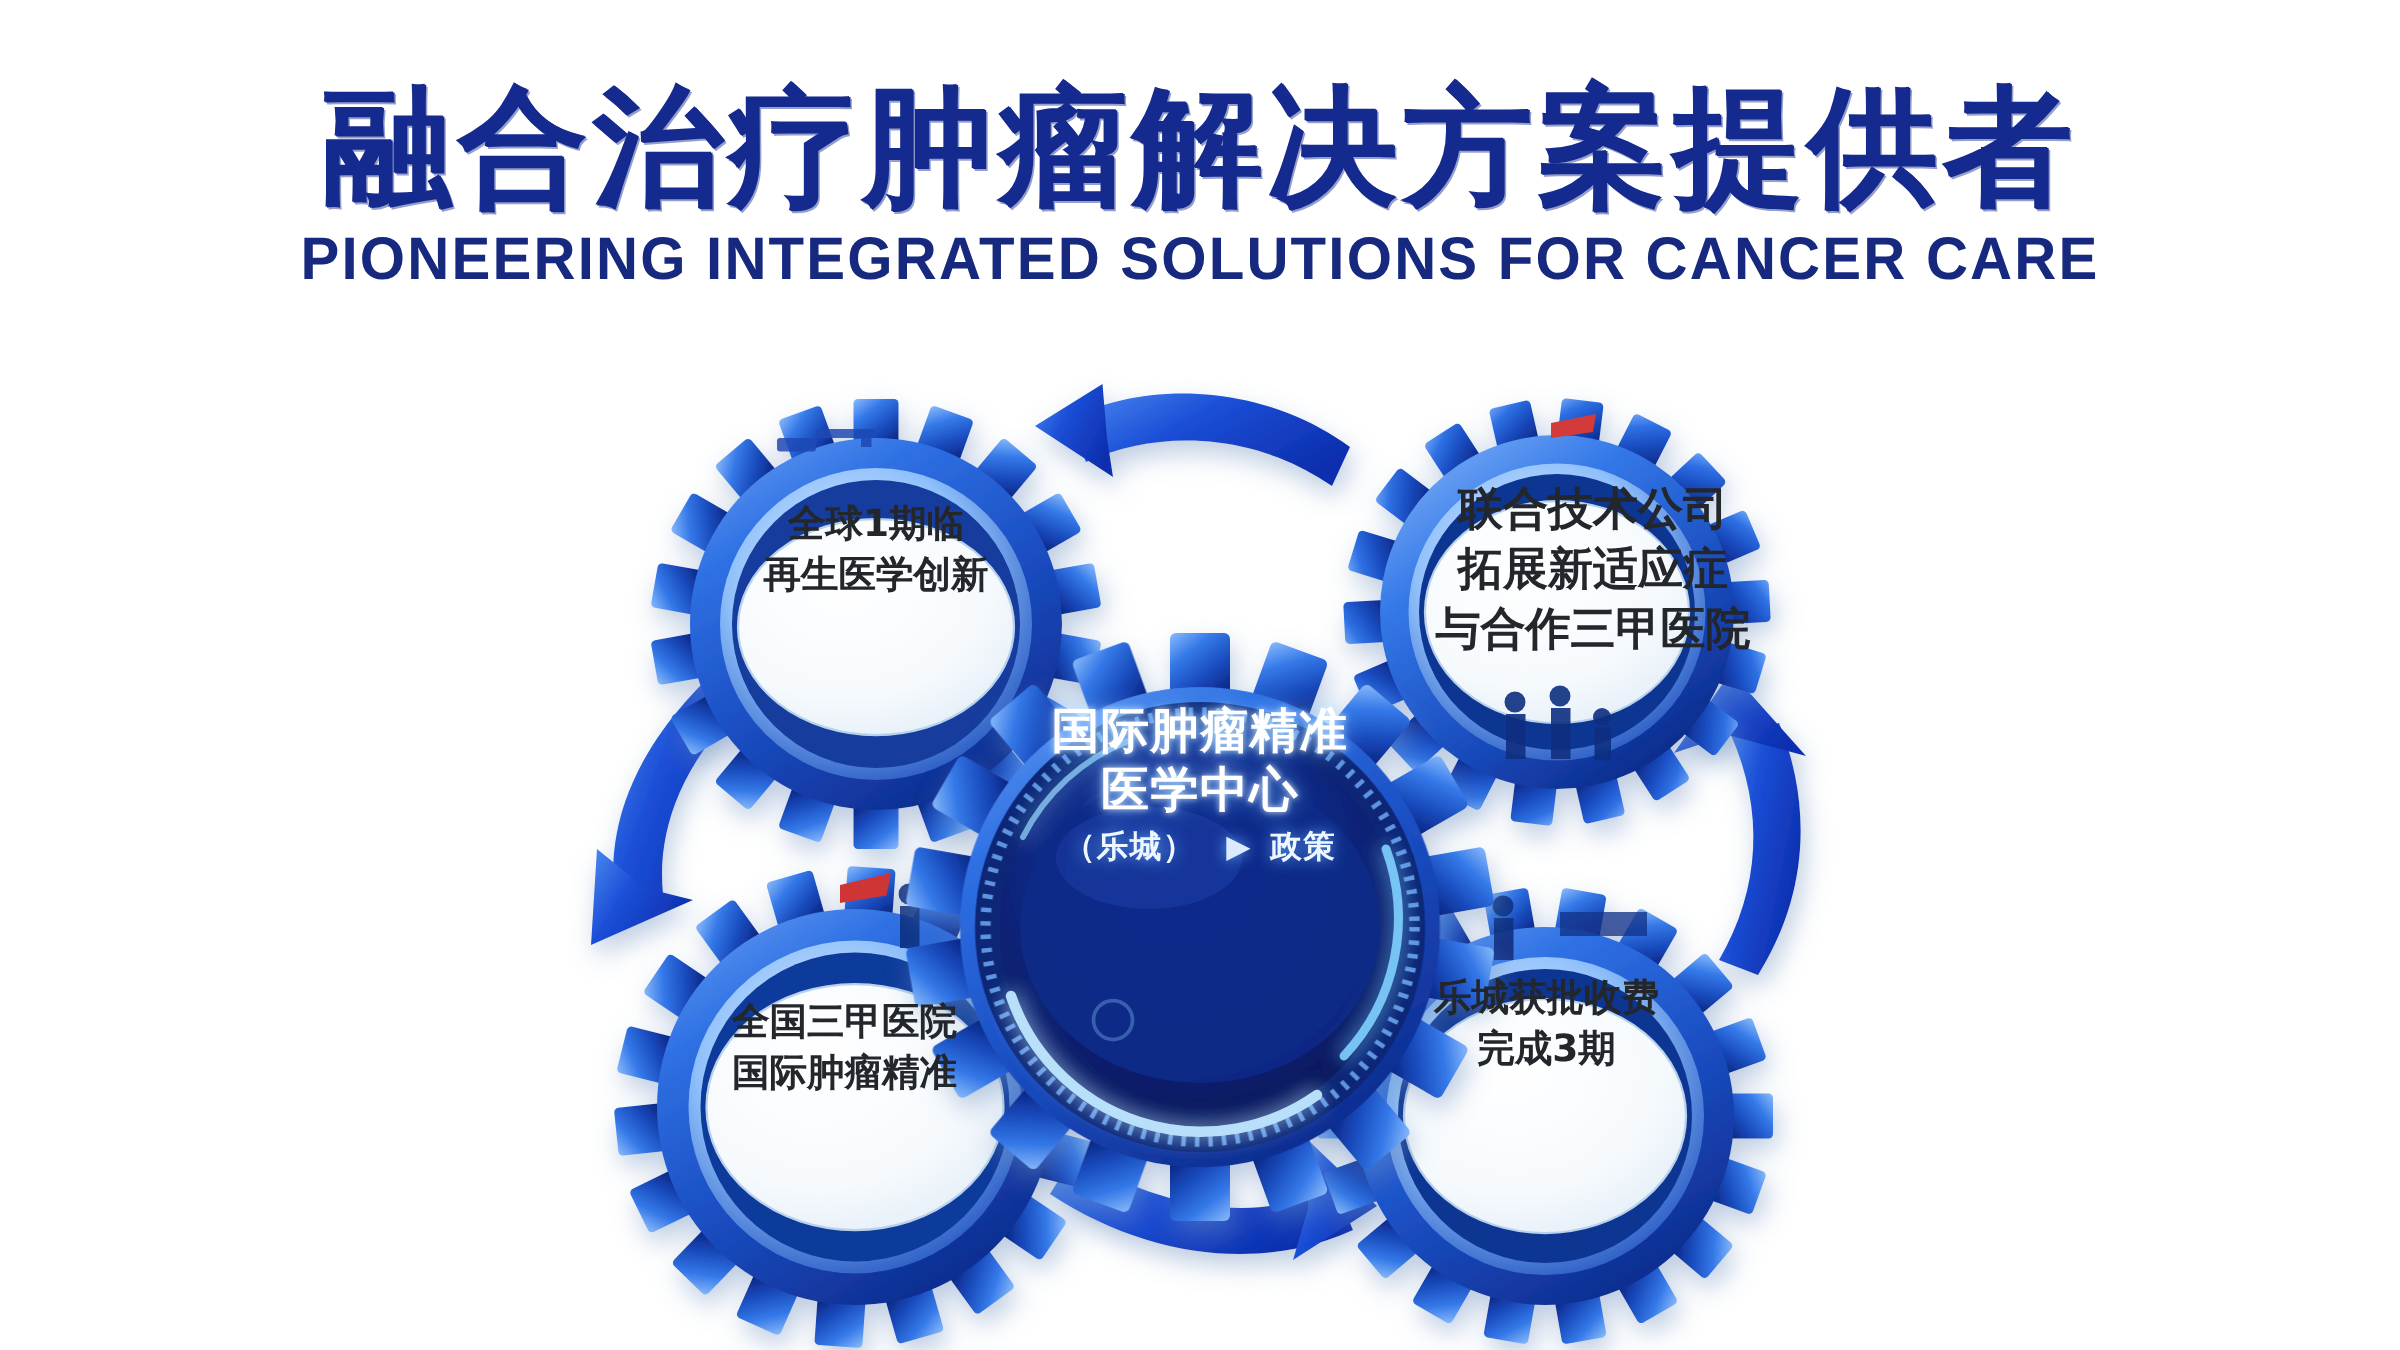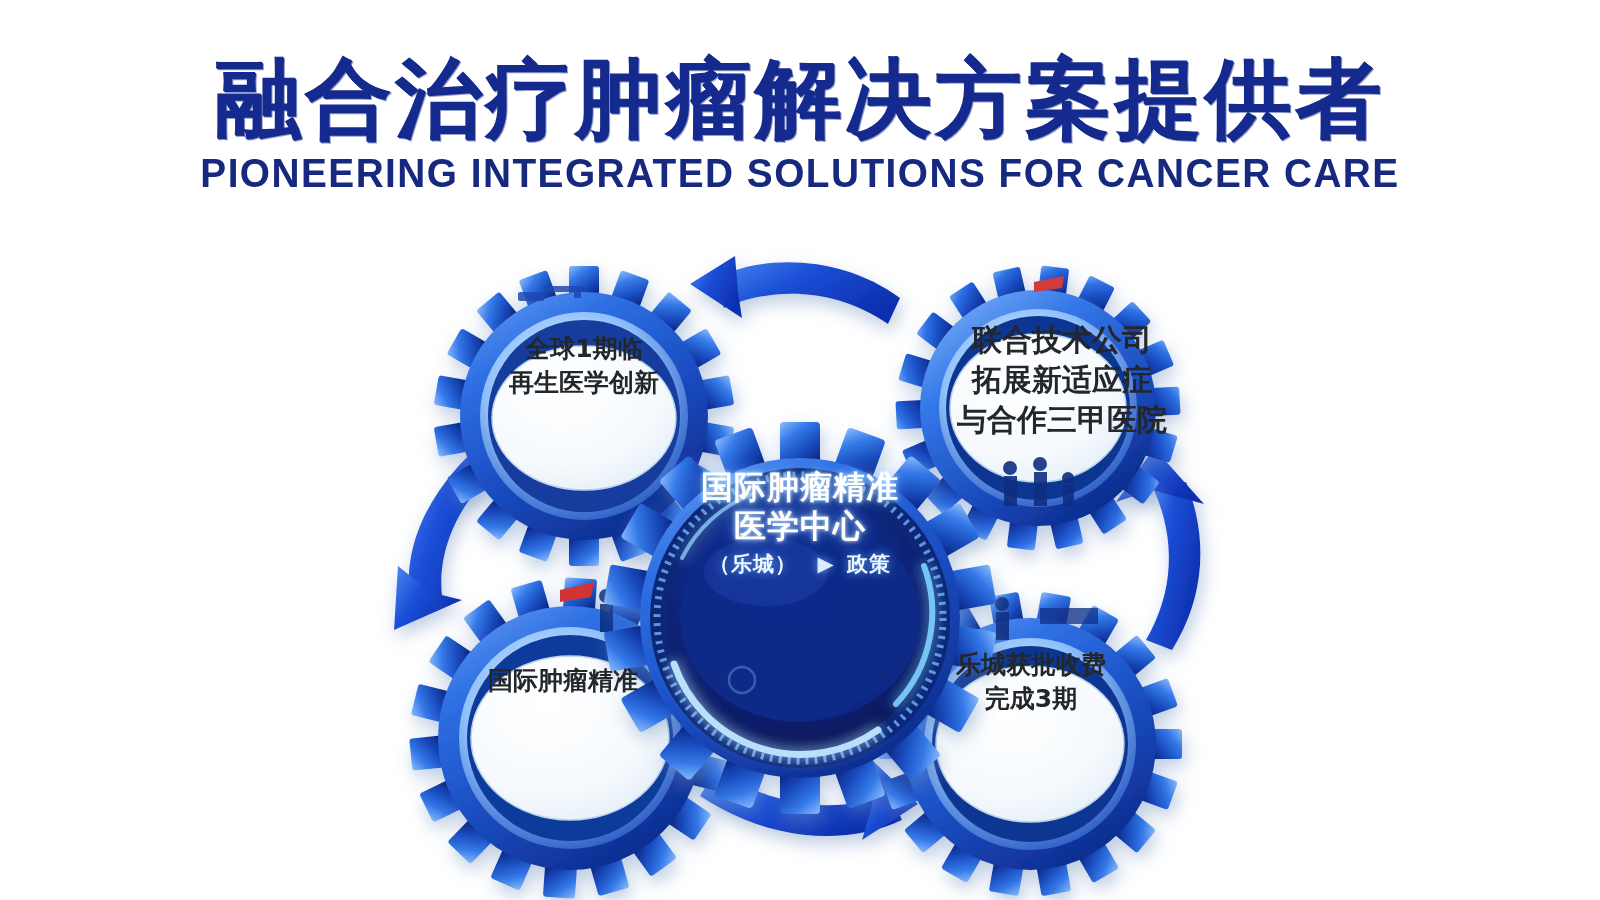--- a/index.html
+++ b/index.html
@@ -559,20 +559,21 @@
       <div>再生医学创新</div>
     </div>
 
     <div class="gear-label gl-tr">
       <div>联合技术公司</div>
       <div>拓展新适应症</div>
       <div>与合作三甲医院</div>
     </div>
 
     <div class="gear-label gl-bl">
+      <div>全国三甲医院</div>
       <div>国际肿瘤精准</div>
     </div>
 
     <div class="gear-label gl-br">
       <div>乐城获批收费</div>
       <div>完成3期</div>
     </div>
 
     <div class="hub-label">
       <div class="hub-line">国际肿瘤精准</div>

